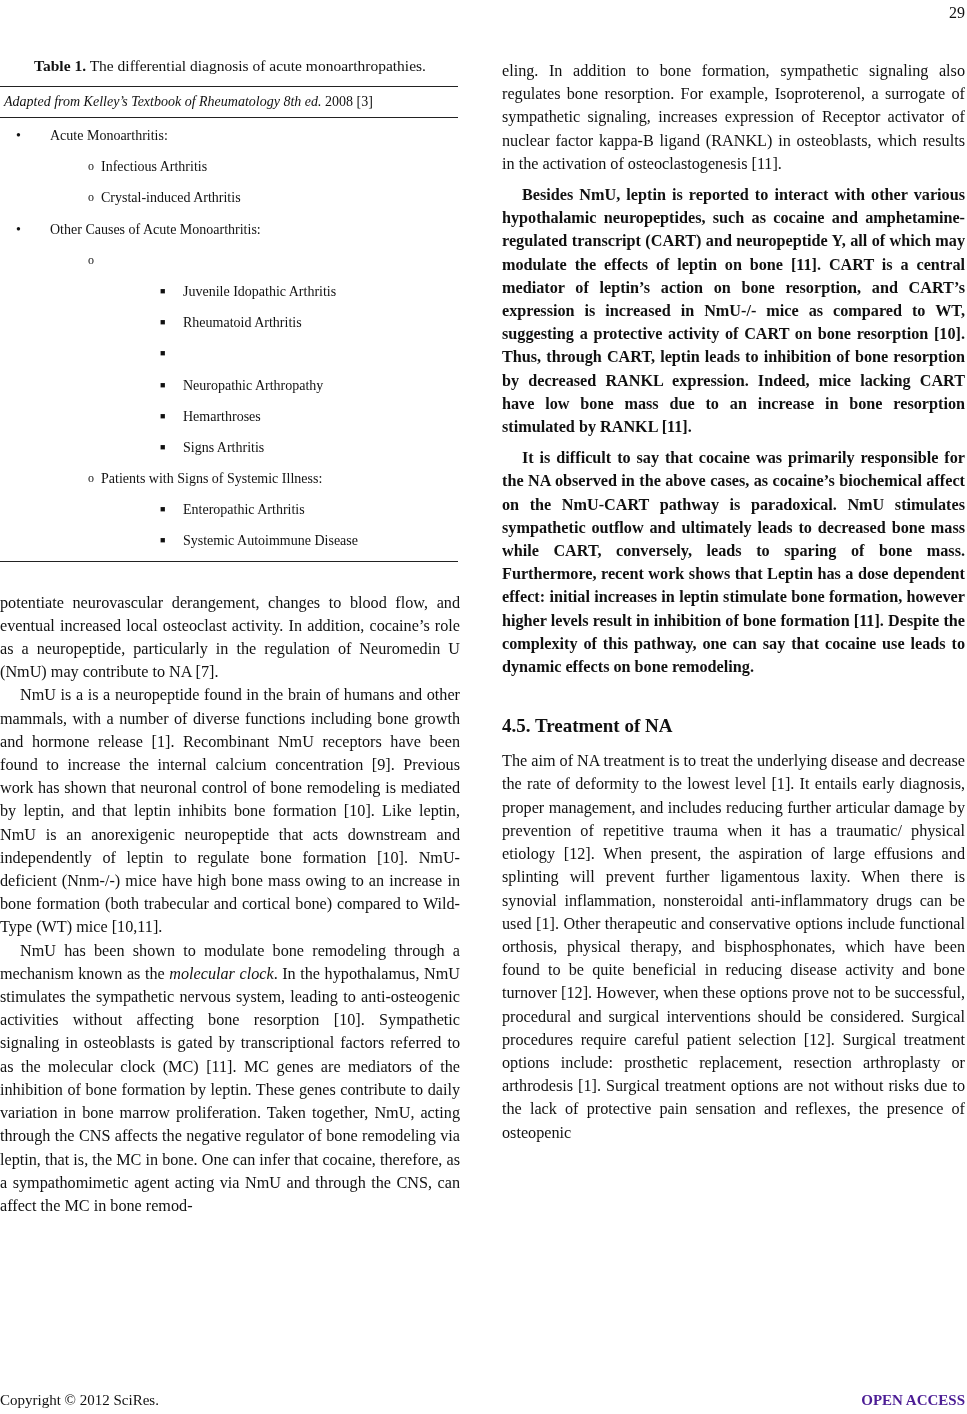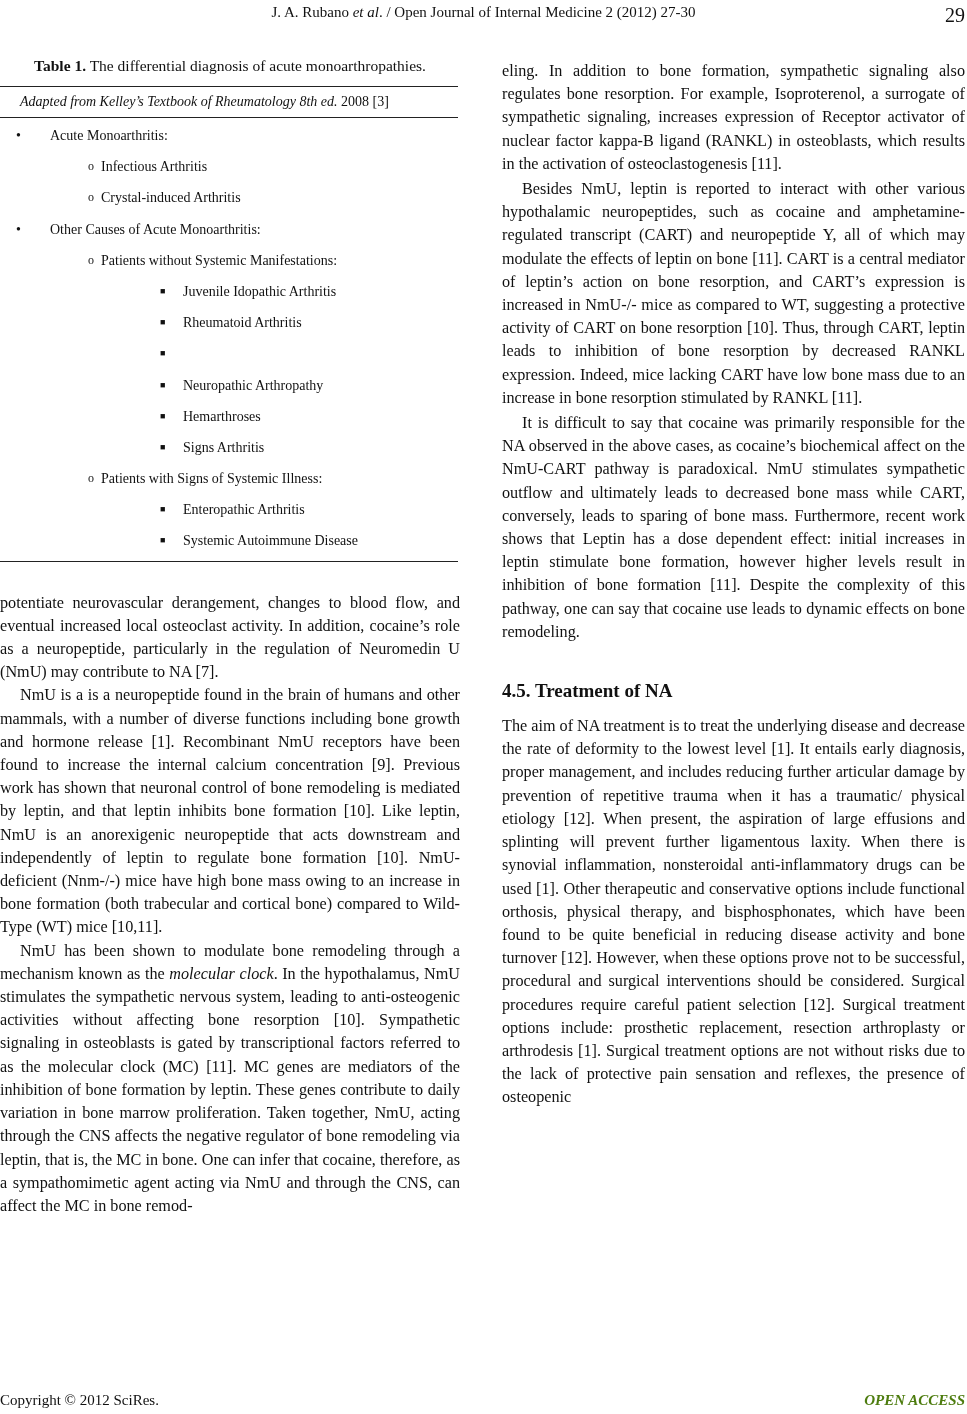--- a/index.html
+++ b/index.html
@@ -5,54 +5,53 @@
   html, body { margin: 0; padding: 0; background: #ffffff; }
   body {
     width: 967px; height: 1414px; position: relative; overflow: hidden;
     font-family: "Liberation Serif", "DejaVu Serif", serif; color: #111;
   }
   .header {
     position: absolute; top: 0; left: 0; width: 967px; height: 24px;
     font-size: 15px;
   }
   .header .running { position: absolute; left: 0; width: 967px; text-align: center; top: 4px; }
-  .header .pageno { position: absolute; right: 2px; top: 4px; font-size: 20px; }
+  .header .pageno { position: absolute; right: 2px; top: 4px; font-size: 16px; }
   .col { position: absolute; top: 52px; width: 460px; font-size: 16.2px; line-height: 23.2px; text-align: justify; }
   .col.left { left: 0; }
   .col.right { left: 502px; top: 60px; width: 463px; }
   .caption { font-size: 15.5px; margin: 4px 0 10px 0; line-height: 20px; text-align: center; }
   .caption b { font-weight: bold; }
   .table1 { width: 458px; border-top: 1.2px solid #222; border-bottom: 1.2px solid #222; font-size: 14px; line-height: 20px; text-align: left; }
-  .table1 .src { font-style: italic; padding: 5px 0 5px 20px; border-bottom: 1.2px solid #222; font-family: Liberation Serif, serif; }
+  .table1 .src { font-style: italic; padding: 5px 0 5px 4px; border-bottom: 1.2px solid #222; font-family: Liberation Serif, serif; }
   .table1 .src span.up { font-style: normal; }
   .tl { position: relative; height: 31.2px; line-height: 31.2px; }
   .tl .mk { position: absolute; }
   .tl .tx { position: absolute; }
   .lvl1 .mk { left: 16px; font-size: 14px; }
   .lvl1 .tx { left: 50px; }
   .lvl2 .mk { left: 88px; font-size: 12px; }
   .lvl2 .tx { left: 101px; text-align: center; }
   .lvl3 .mk { left: 160px; font-size: 9px; }
   .lvl3 .tx { left: 183px; }
   .bold { font-weight: normal; }
   .tbl-body { padding: 2px 0 4px 0; }
   p { margin: 0; }
   .indent { text-indent: 20px; }
   .sec { font-weight: bold; font-size: 19px; margin: 35px 0 12px 0; text-align: left; line-height: 24px; }
-  .mt { margin-top: 2px; }
+  .mt { margin-top: 8px; font-weight: bold; }
   .footer { position: absolute; top: 1392px; left: 0; width: 967px; font-size: 15px; }
   .footer .copy { position: absolute; left: 0; }
   .footer .oa { position: absolute; right: 2px; color: #d40000; font-weight: bold; }
   i { font-style: italic; }
 </style>
 </head>
 <body>
 
 <div class="header">
-  <div class="running"><span>J. A. Rubano </span><i>et al</i><span>. / Open Journal of Internal Medicine 2 (2012) 27-30</span></div>
   <div class="pageno">29</div>
 </div>
 
 <div class="col left">
   <div class="caption"><b>Table 1.</b><span> The differential diagnosis of acute monoarthropathies.</span></div>
   <div class="table1">
     <div class="src"><span>Adapted from Kelley’s Textbook of Rheumatology 8th ed.</span><span class="up"> 2008 [3]</span></div>
     <div class="tbl-body" id="tbl-body">
         <div class="tl lvl1">
           <span class="mk">•</span>
@@ -65,21 +64,20 @@
         <div class="tl lvl2">
           <span class="mk">o</span>
           <span class="tx">Crystal-induced Arthritis</span>
         </div>
         <div class="tl lvl1">
           <span class="mk">•</span>
           <span class="tx">Other Causes of Acute Monoarthritis:</span>
         </div>
         <div class="tl lvl2">
           <span class="mk">o</span>
-          <span class="tx">Patients without Systemic Manifestations:</span>
         </div>
         <div class="tl lvl3">
           <span class="mk">■</span>
           <span class="tx">Juvenile Idopathic Arthritis</span>
         </div>
         <div class="tl lvl3">
           <span class="mk">■</span>
           <span class="tx">Rheumatoid Arthritis</span>
         </div>
         <div class="tl lvl3">
@@ -120,14 +118,14 @@
 <div class="col right">
   <p>eling. In addition to bone formation, sympathetic signaling also regulates bone resorption. For example, Isoproterenol, a surrogate of sympathetic signaling, increases expression of Receptor activator of nuclear factor kappa-B ligand (RANKL) in osteoblasts, which results in the activation of osteoclastogenesis [11].</p>
   <p class="indent mt">Besides NmU, leptin is reported to interact with other various hypothalamic neuropeptides, such as cocaine and amphetamine-regulated transcript (CART) and neuropeptide Y, all of which may modulate the effects of leptin on bone [11]. CART is a central mediator of leptin’s action on bone resorption, and CART’s expression is increased in NmU-/- mice as compared to WT, suggesting a protective activity of CART on bone resorption [10]. Thus, through CART, leptin leads to inhibition of bone resorption by decreased RANKL expression. Indeed, mice lacking CART have low bone mass due to an increase in bone resorption stimulated by RANKL [11].</p>
   <p class="indent mt">It is difficult to say that cocaine was primarily responsible for the NA observed in the above cases, as cocaine’s biochemical affect on the NmU-CART pathway is paradoxical. NmU stimulates sympathetic outflow and ultimately leads to decreased bone mass while CART, conversely, leads to sparing of bone mass. Furthermore, recent work shows that Leptin has a dose dependent effect: initial increases in leptin stimulate bone formation, however higher levels result in inhibition of bone formation [11]. Despite the complexity of this pathway, one can say that cocaine use leads to dynamic effects on bone remodeling.</p>
   <div class="sec">4.5. Treatment of NA</div>
   <p>The aim of NA treatment is to treat the underlying disease and decrease the rate of deformity to the lowest level [1]. It entails early diagnosis, proper management, and includes reducing further articular damage by prevention of repetitive trauma when it has a traumatic/ physical etiology [12]. When present, the aspiration of large effusions and splinting will prevent further ligamentous laxity. When there is synovial inflammation, nonsteroidal anti-inflammatory drugs can be used [1]. Other therapeutic and conservative options include functional orthosis, physical therapy, and bisphosphonates, which have been found to be quite beneficial in reducing disease activity and bone turnover [12]. However, when these options prove not to be successful, procedural and surgical interventions should be considered. Surgical procedures require careful patient selection [12]. Surgical treatment options include: prosthetic replacement, resection arthroplasty or arthrodesis [1]. Surgical treatment options are not without risks due to the lack of protective pain sensation and reflexes, the presence of osteopenic</p>
 </div>
 
 <div class="footer">
   <span class="copy">Copyright © 2012 SciRes.</span>
-  <span class="oa" style="color: #4d7c0f; font-style: italic;">OPEN ACCESS</span>
+  <span class="oa" style="color: #4c1d95;">OPEN ACCESS</span>
 </div>
 
 </body></html>

